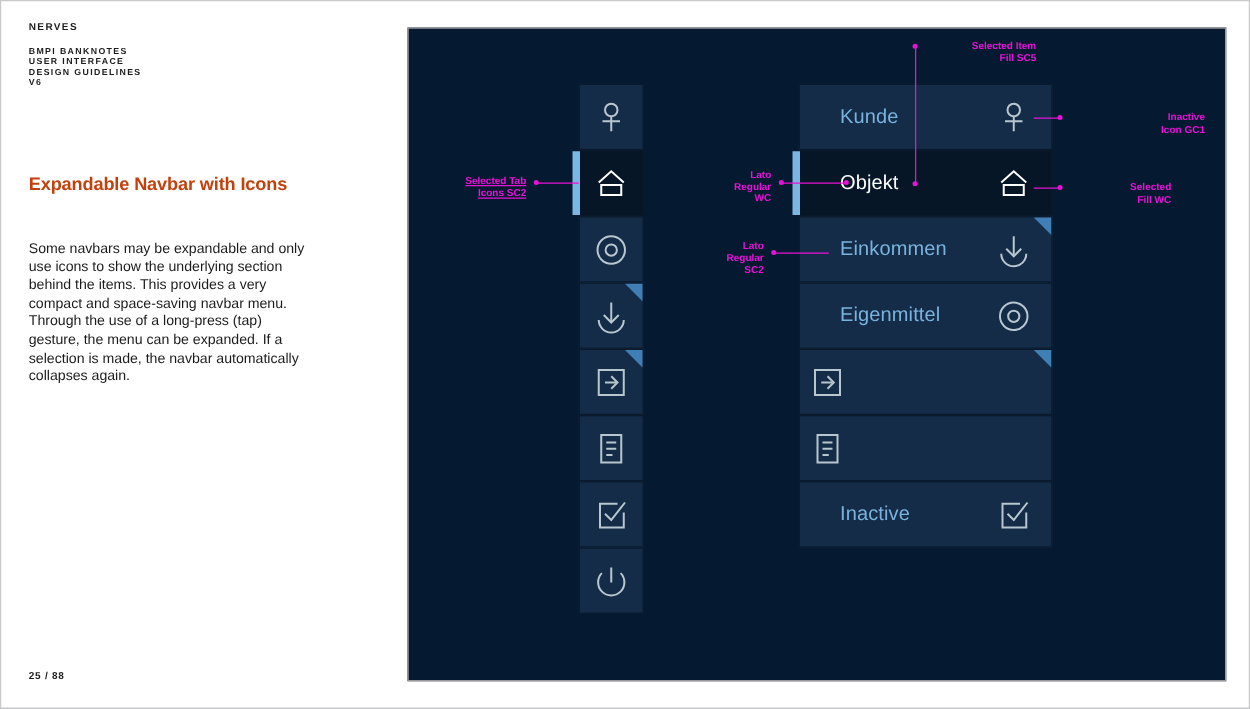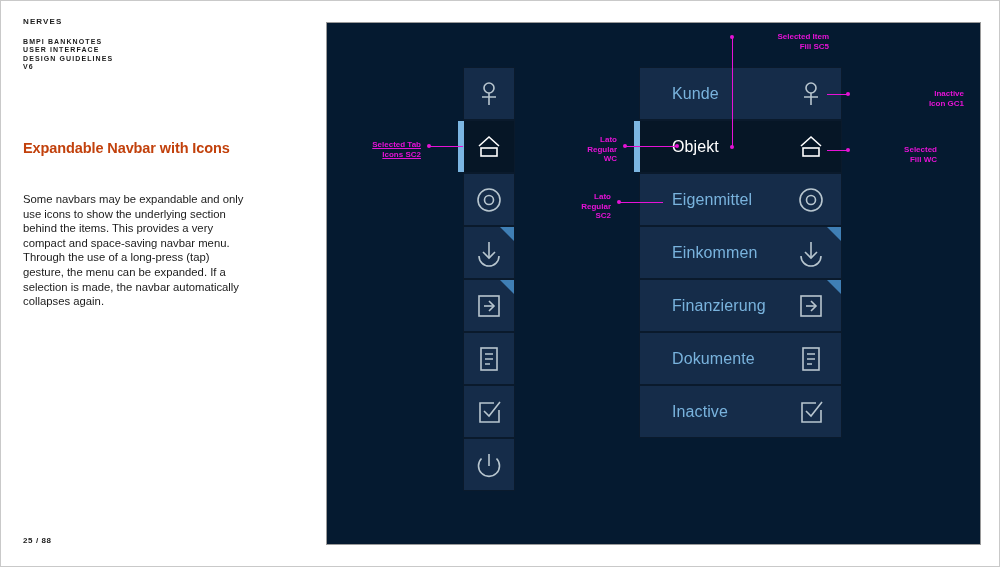--- a/index.html
+++ b/index.html
@@ -208,52 +208,50 @@
         <div class="accent"></div>
         <div class="label">Objekt</div>
         <div class="ico">
           <svg width="30" height="30" viewBox="0 0 30 30" fill="none" stroke="currentColor" stroke-width="1.6">
             <path d="M5 14 L15 5 L25 14"></path>
             <rect x="7" y="16" width="16" height="8"></rect>
           </svg>
         </div>
       </div>
       <div class="tile">
-        <div class="label">Eigenmittel</div>
-        <div class="ico">
-          <svg width="30" height="30" viewBox="0 0 30 30" fill="none" stroke="currentColor" stroke-width="1.6">
-            <circle cx="15" cy="15" r="11"></circle>
-            <circle cx="15" cy="15" r="4.5"></circle>
-          </svg>
-        </div>
-      </div>
-      <div class="tile">
         <div class="corner"></div>
         <div class="label">Einkommen</div>
         <div class="ico">
           <svg width="30" height="30" viewBox="0 0 30 30" fill="none" stroke="currentColor" stroke-width="1.6">
             <path d="M15 4v15"></path>
             <path d="M9 14l6 6 6-6"></path>
             <path d="M5 18a10 10 0 0 0 20 0"></path>
           </svg>
         </div>
       </div>
       <div class="tile">
+        <div class="label">Eigenmittel</div>
+        <div class="ico">
+          <svg width="30" height="30" viewBox="0 0 30 30" fill="none" stroke="currentColor" stroke-width="1.6">
+            <circle cx="15" cy="15" r="11"></circle>
+            <circle cx="15" cy="15" r="4.5"></circle>
+          </svg>
+        </div>
+      </div>
+      <div class="tile">
         <div class="corner"></div>
-        <div class="label">Finanzierung</div>
         <div class="ico">
           <svg width="30" height="30" viewBox="0 0 30 30" fill="none" stroke="currentColor" stroke-width="1.6">
             <rect x="5" y="5" width="20" height="20"></rect>
             <path d="M10 15h9"></path>
             <path d="M15 10l5 5-5 5"></path>
           </svg>
         </div>
       </div>
       <div class="tile">
-        <div class="label">Dokumente</div>
         <div class="ico">
           <svg width="30" height="30" viewBox="0 0 30 30" fill="none" stroke="currentColor" stroke-width="1.6">
             <rect x="7" y="4" width="16" height="22"></rect>
             <path d="M11 10h8M11 15h8M11 20h5"></path>
           </svg>
         </div>
       </div>
       <div class="tile">
         <div class="label">Inactive</div>
         <div class="ico">

